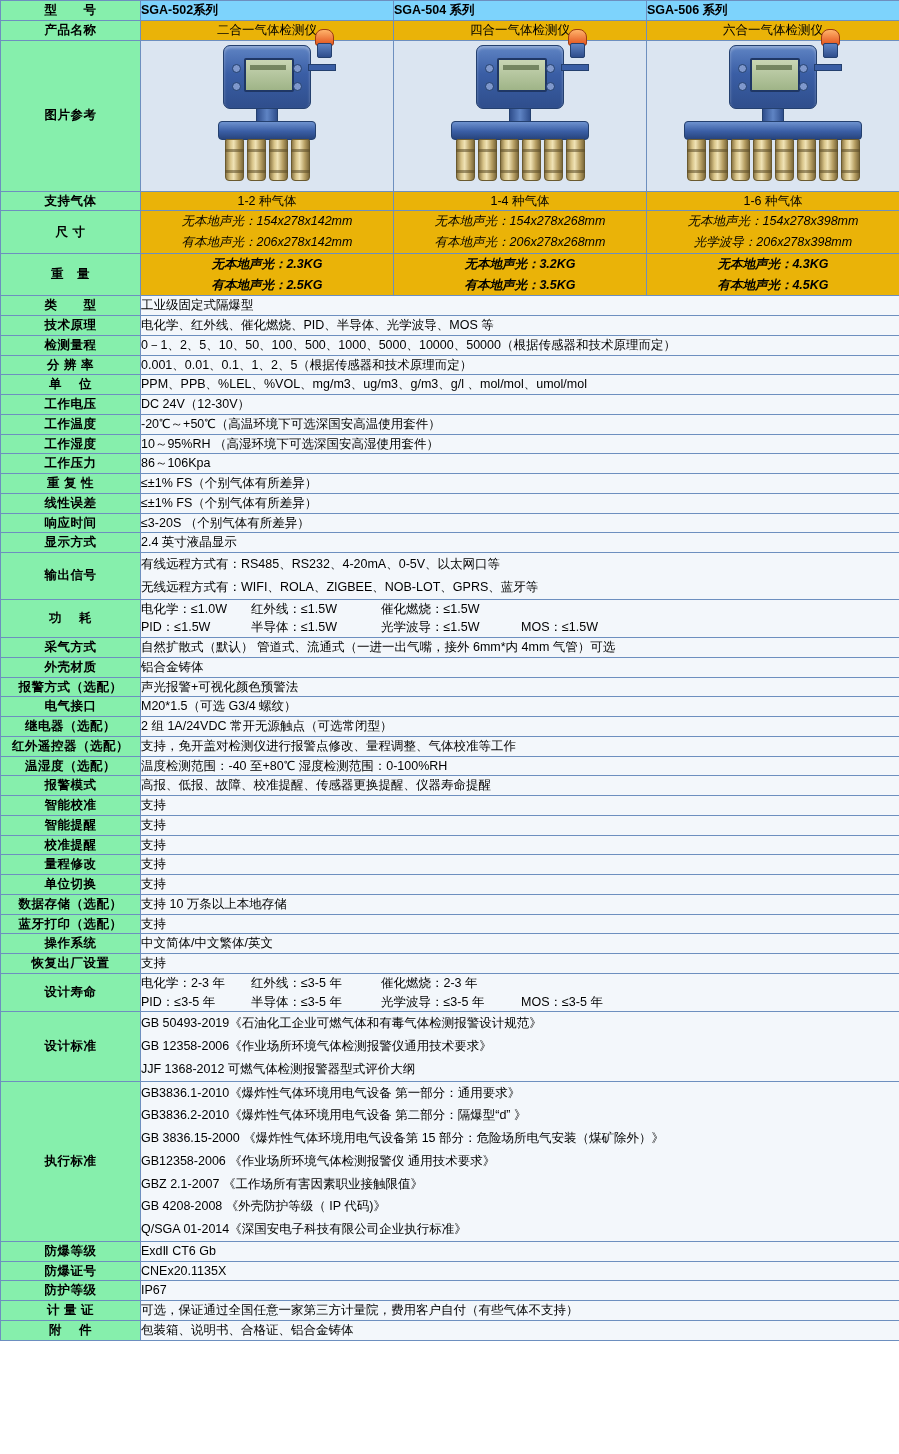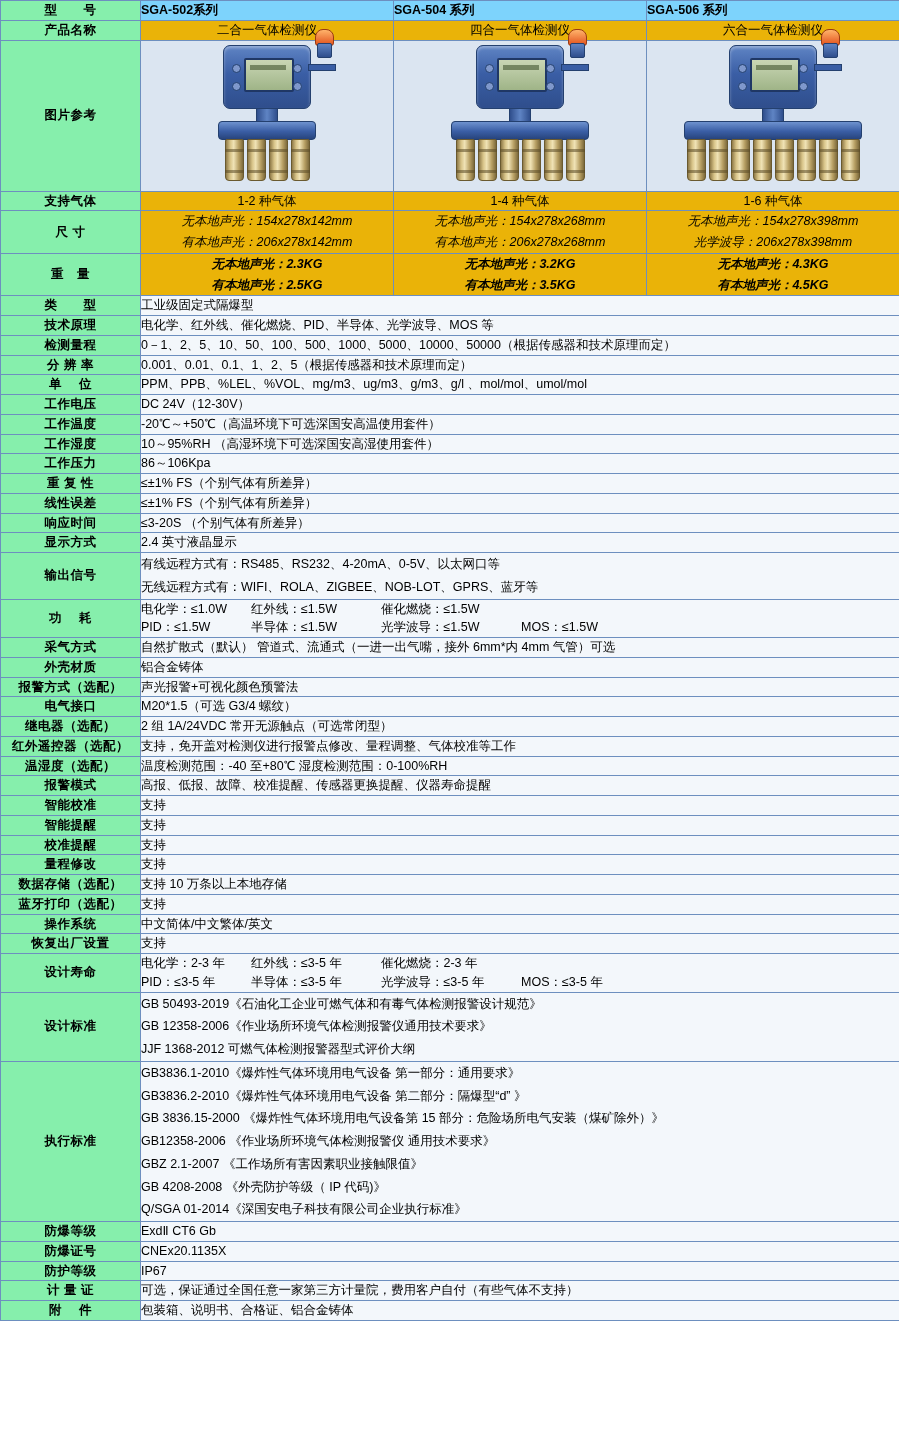--- a/index.html
+++ b/index.html
@@ -465,20 +465,24 @@
       </tr>
     <tr>
         <td class="lbl">校准提醒</td>
         <td class="val" colspan="3">支持</td>
       </tr>
     <tr>
         <td class="lbl">量程修改</td>
         <td class="val" colspan="3">支持</td>
       </tr>
     <tr>
+        <td class="lbl">单位切换</td>
+        <td class="val" colspan="3">支持</td>
+      </tr>
+    <tr>
         <td class="lbl">数据存储（选配）</td>
         <td class="val" colspan="3">支持 10 万条以上本地存储</td>
       </tr>
     <tr>
         <td class="lbl">蓝牙打印（选配）</td>
         <td class="val" colspan="3">支持</td>
       </tr>
     <tr>
         <td class="lbl">操作系统</td>
         <td class="val" colspan="3">中文简体/中文繁体/英文</td>

